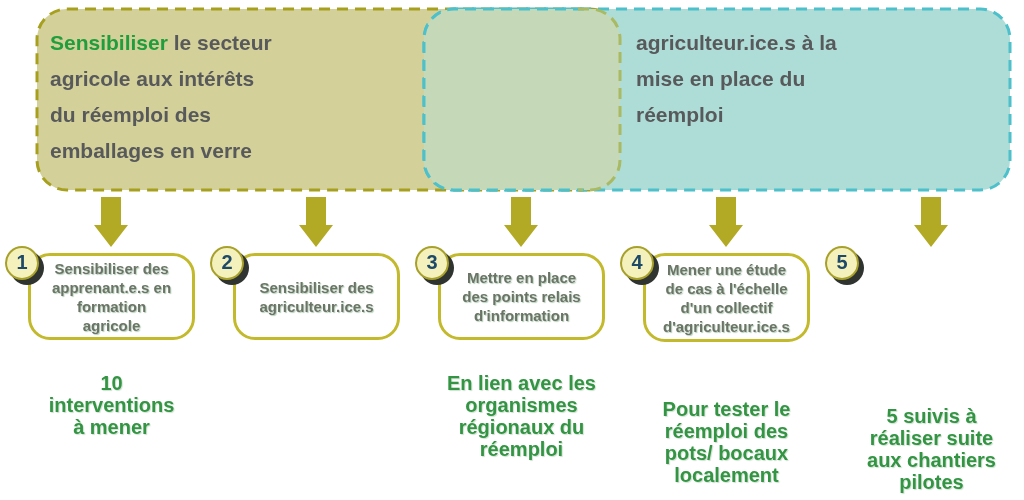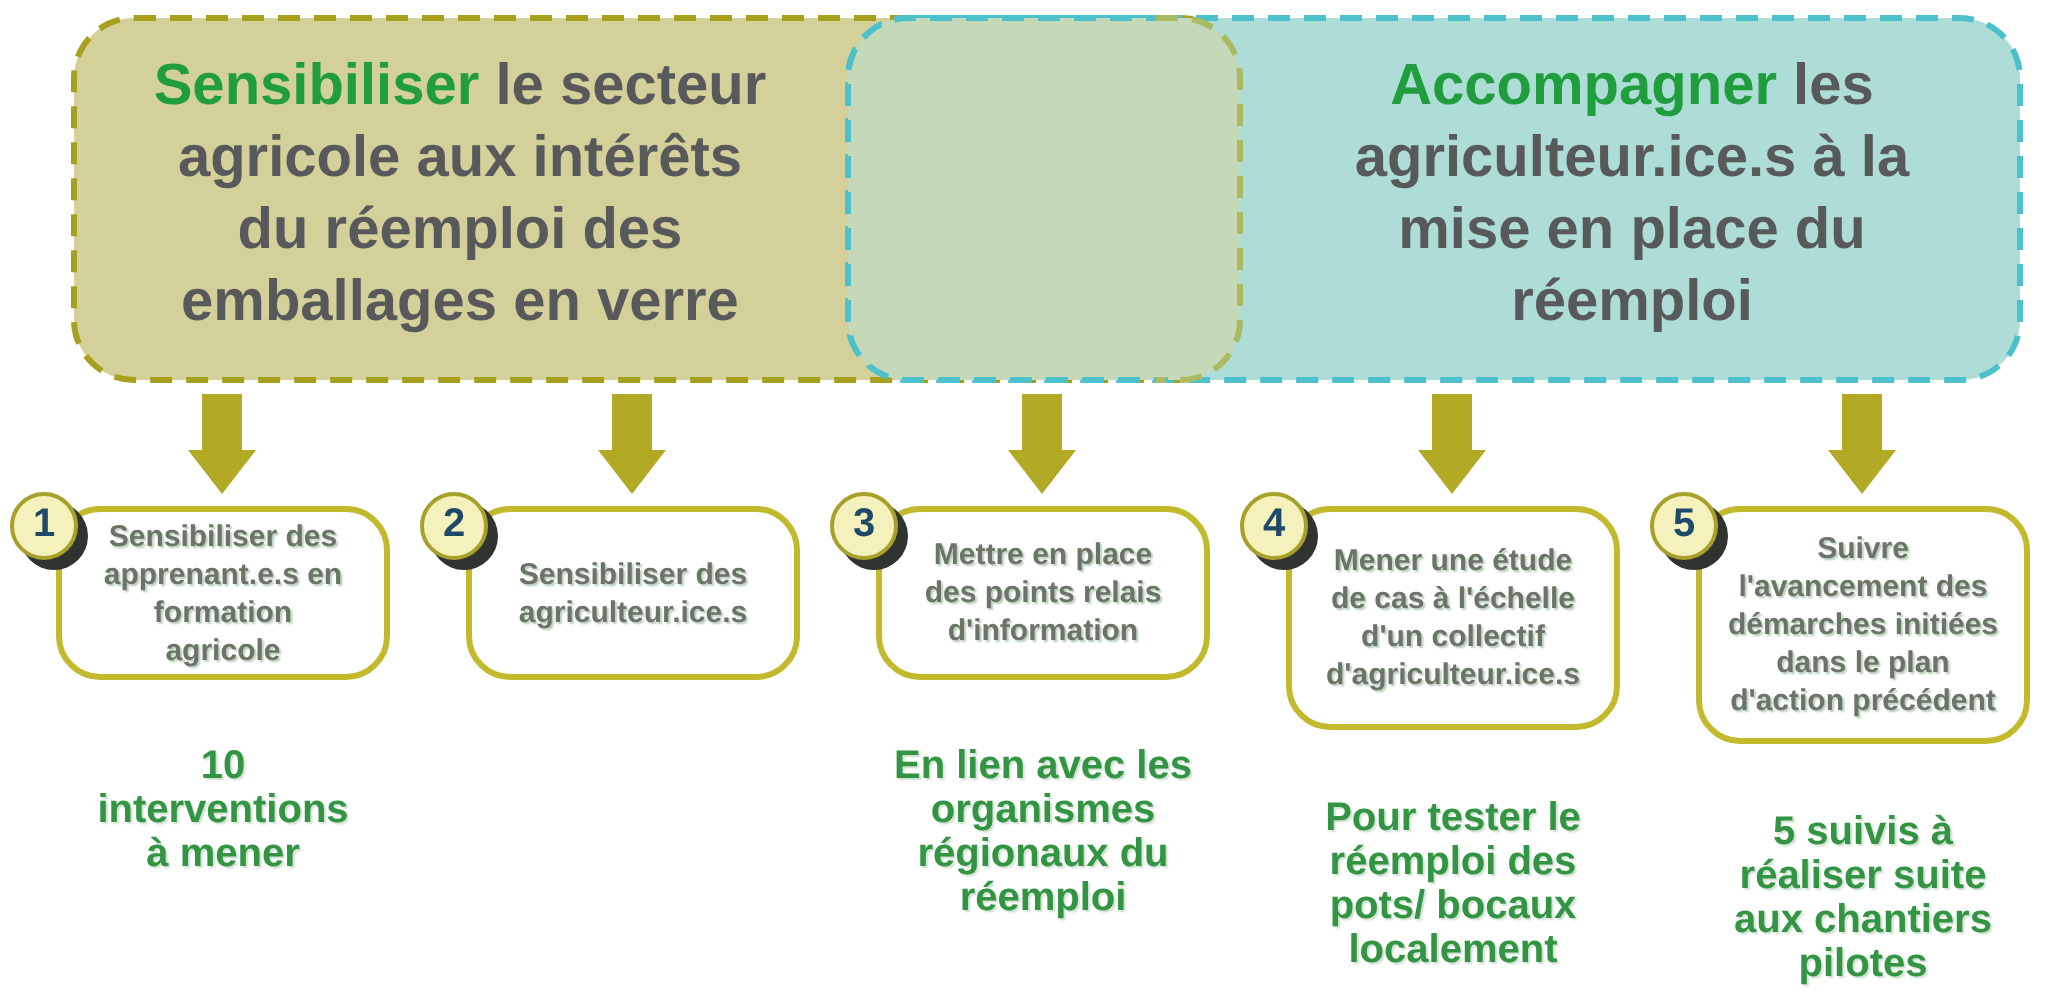--- a/index.html
+++ b/index.html
@@ -4,22 +4,22 @@
 <style>
   html,body{margin:0;padding:0;}
   body{
     width:1024px;height:500px;background:#ffffff;
     font-family:"Liberation Sans",sans-serif;
     position:relative;overflow:hidden;
   }
   .stage{position:absolute;left:0;top:0;width:1024px;height:500px;}
   .header-svg{position:absolute;left:0;top:0;}
   .headline{
-    position:absolute;text-align:center;font-weight:bold;
-    font-size:29px;line-height:36px;
+    position:absolute;font-weight:bold;
+    font-size:21px;line-height:36px;
     color:var(--headline-text,#58595b);
   }
   .headline .kw{color:var(--headline-keyword,#209d3d);}
   .hl-rest{white-space:pre-line;}
   .step-box{
     position:absolute;box-sizing:border-box;
     border:3px solid var(--step-box-border,#c2b92c);
     border-radius:22px;
     display:flex;align-items:center;justify-content:center;
     text-align:center;font-weight:bold;font-size:15px;line-height:19px;
@@ -68,21 +68,20 @@
   </svg>
 
   <div class="headline" style="left:50px;top:25px;width:360px;">
     <div><span class="kw">Sensibiliser</span><span> le secteur</span></div>
     <div class="hl-rest">agricole aux intérêts
 du réemploi des
 emballages en verre</div>
   </div>
 
   <div class="headline" style="left:636px;top:25px;width:360px;">
-    <div><span class="kw">Accompagner</span><span> les</span></div>
     <div class="hl-rest">agriculteur.ice.s à la
 mise en place du
 réemploi</div>
   </div>
 
   <div class="step-box" style="left:28px;top:253px;width:167px;height:87px;">
     <span class="lbl">Sensibiliser des
 apprenant.e.s en
 formation
 agricole</span>
@@ -102,38 +101,31 @@
     <span class="lbl">Mettre en place
 des points relais
 d'information</span>
   </div>
   <div class="step-circle" style="left:415px;top:246px;">3</div>
   <div class="step-note" style="left:438px;top:372px;width:167px;">En lien avec les
 organismes
 régionaux du
 réemploi</div>
 
-  <div class="step-box" style="left:643px;top:253px;width:167px;height:112px;justify-content:center;">
+  <div class="step-box" style="left:643px;top:253px;width:167px;height:89px;justify-content:center;">
     <span class="lbl">Mener une étude
 de cas à l'échelle
 d'un collectif
 d'agriculteur.ice.s</span>
   </div>
   <div class="step-circle" style="left:620px;top:246px;">4</div>
   <div class="step-note" style="left:643px;top:398px;width:167px;">Pour tester le
 réemploi des
 pots/ bocaux
 localement</div>
 
-  <div class="step-box" style="left:848px;top:253px;width:167px;height:119px;">
-    <span class="lbl">Suivre
-l'avancement des
-démarches initiées
-dans le plan
-d'action précédent</span>
-  </div>
   <div class="step-circle" style="left:825px;top:246px;">5</div>
   <div class="step-note" style="left:848px;top:405px;width:167px;">5 suivis à
 réaliser suite
 aux chantiers
 pilotes</div>
 
 </div>
 
 </body></html>

